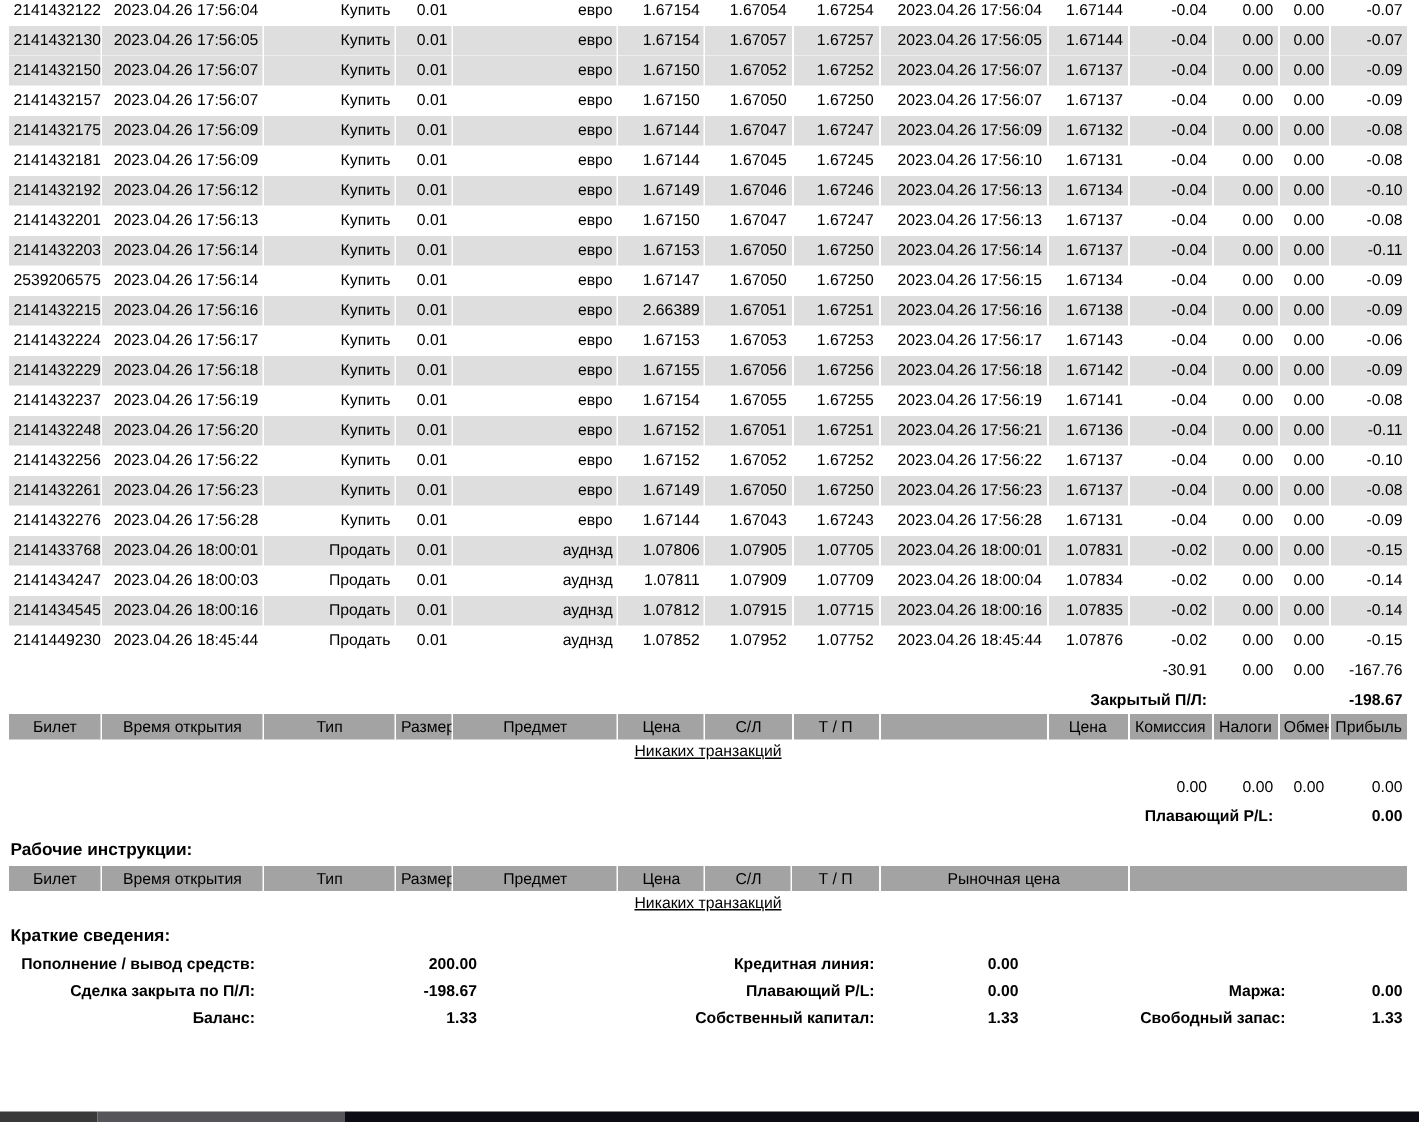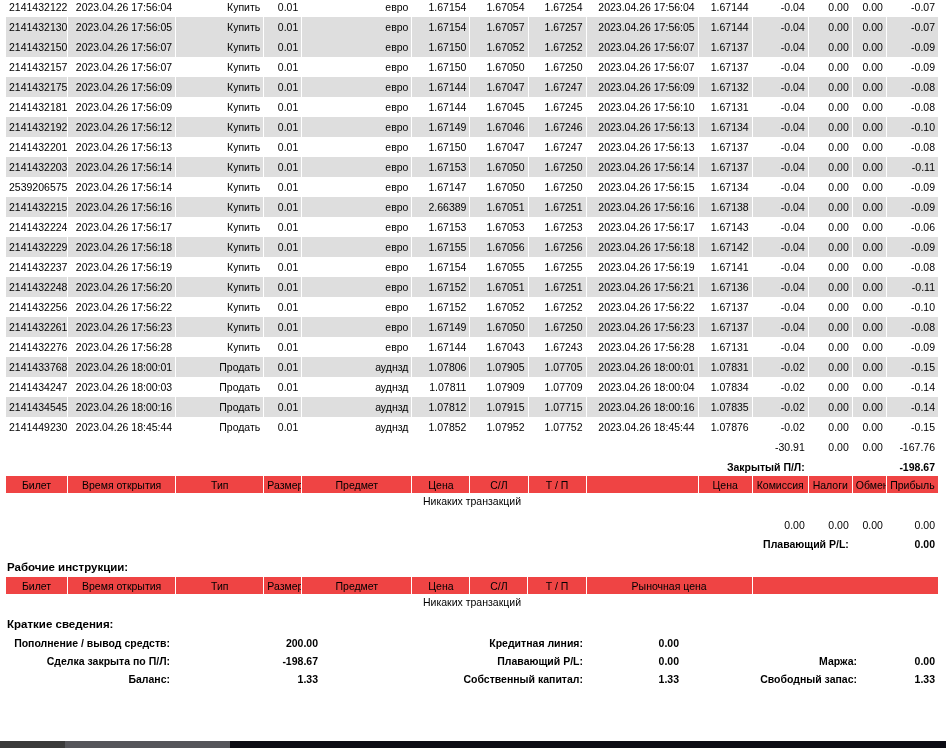--- a/index.html
+++ b/index.html
@@ -8,25 +8,25 @@
     background:#ffffff;color:#000;
     font-family:"Liberation Sans", sans-serif;font-size:10.5px;
   }
   .page{padding:0 5px;}
   table{border-collapse:collapse;table-layout:fixed;width:934px;}
   td{
     padding:0 3px;height:20px;text-align:right;
     overflow:hidden;white-space:nowrap;
     border-left:1px solid #fff;border-right:1px solid #fff;
   }
-  .th{background:#ef4444;text-align:center;height:17px;}
+  .th{background:#a3a3a3;text-align:center;height:17px;}
   .stripe td{background:#dedede;}
   .center{text-align:center;}
   .b{font-weight:bold;}
-  .short td{height:16px;}
+  .short td{height:16px;text-decoration:underline;}
   .spacer td{height:6px;}
   .pl td{height:19px;}
   .title{font-weight:bold;font-size:11.5px;margin:8px 0 4px 2px;}
   .main-wrap{margin-top:-3px;}
   .summary-table{margin-top:4px;}
   .summary-table td{font-weight:bold;height:18px;}
   .bottom-bar{position:absolute;left:0;bottom:0;width:946px;height:7px;display:flex;}
   .bottom-bar .seg1{width:65px;background:#3a3a3a;}
   .bottom-bar .seg2{width:165px;background:#55555a;}
   .bottom-bar .seg3{flex:1;background:#0c0c14;}

